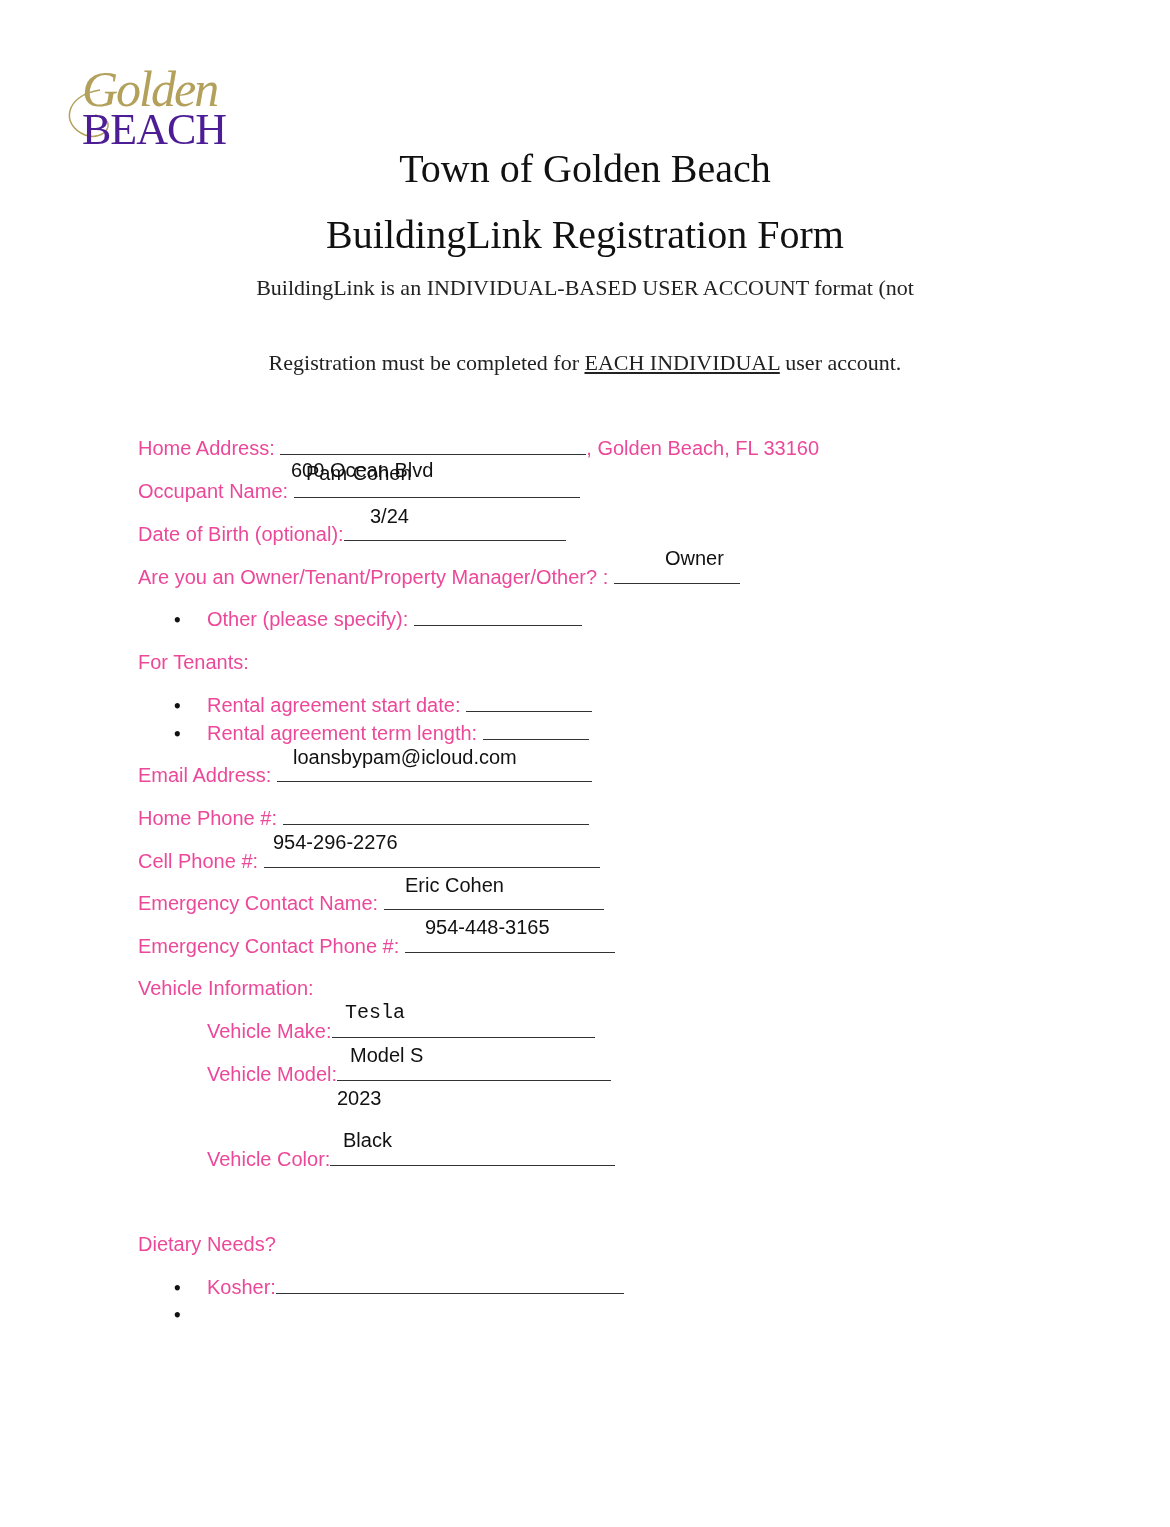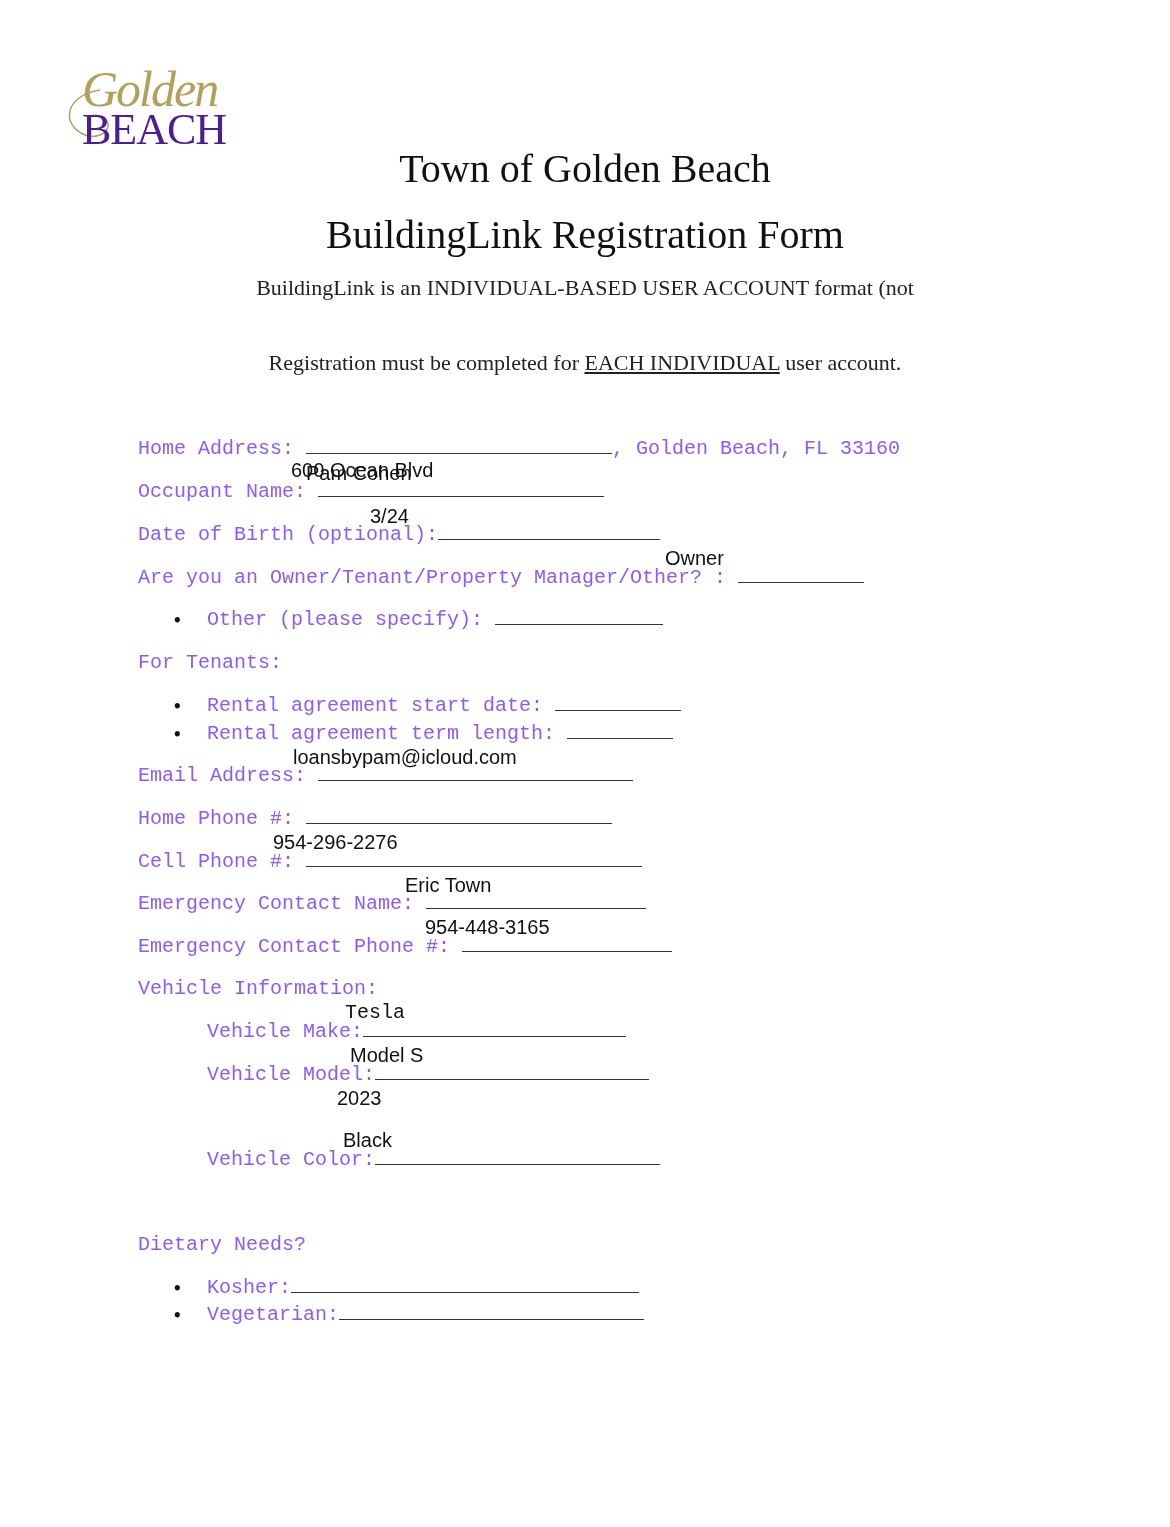--- a/index.html
+++ b/index.html
@@ -10,21 +10,21 @@
   .logo .golden { position: absolute; left: 22px; top: 0px; font-family: "Liberation Serif", serif;
                   font-style: italic; font-size: 50px; color: #b3a05a; letter-spacing: -2px; }
   .logo .beach { position: absolute; left: 22px; top: 44px; font-family: "Liberation Serif", serif;
                  font-size: 44px; color: #4c1d95; letter-spacing: -1px; }
   .logo .swash { position: absolute; left: 0; top: 20px; width: 110px; height: 70px; }
   .title { position: absolute; left: 0; width: 1170px; text-align: center;
            font-family: "Liberation Serif", serif; font-size: 40px; color: #111; }
   .intro { position: absolute; left: 0; width: 1170px; text-align: center;
            font-family: "Liberation Serif", serif; font-size: 22px; color: #222; line-height: 30px; }
   .intro u { text-decoration: underline; }
-  .row { position: absolute; font-family: Liberation Mono, monospace; font-size: 20px; color: #8b5cf6;
+  .row { position: absolute; font-family: Liberation Sans, sans-serif; font-size: 20px; color: #ec4899;
          white-space: nowrap; }
   .blank { display: inline-block; border-bottom: 1.5px solid #333; height: 16px; vertical-align: baseline; }
   .fill { position: absolute; font-family: "Liberation Sans", sans-serif; font-size: 20px; color: #111;
           white-space: nowrap; }
   .bullet { position: absolute; font-size: 18px; color: #111; }
 </style>
 </head>
 <body>
 
 <div class="page">
@@ -91,21 +91,21 @@
   </div>
 
   <div class="row" style="left:138px; top:850px;">
     <span>Cell Phone #: </span><span class="blank" style="width:336px;"></span>
   </div>
   <div class="fill" style="left:273px; top:831px;">954-296-2276</div>
 
   <div class="row" style="left:138px; top:892px;">
     <span>Emergency Contact Name: </span><span class="blank" style="width:220px;"></span>
   </div>
-  <div class="fill" style="left:405px; top:874px;">Eric Town</div>
+  <div class="fill" style="left:405px; top:874px;">Eric Cohen</div>
 
   <div class="row" style="left:138px; top:935px;">
     <span>Emergency Contact Phone #: </span><span class="blank" style="width:210px;"></span>
   </div>
   <div class="fill" style="left:425px; top:916px;">954-448-3165</div>
 
   <div class="row" style="left:138px; top:977px;">Vehicle Information:</div>
 
   <div class="row" style="left:207px; top:1020px;">
     <span>Vehicle Make:</span><span class="blank" style="width:263px;"></span>
@@ -125,17 +125,14 @@
   <div class="fill" style="left:343px; top:1129px;">Black</div>
 
   <div class="row" style="left:138px; top:1233px;">Dietary Needs?</div>
 
   <span class="bullet" style="left:172px; top:1278px;">•</span>
   <div class="row" style="left:207px; top:1276px;">
     <span>Kosher:</span><span class="blank" style="width:348px;"></span>
   </div>
 
   <span class="bullet" style="left:172px; top:1305px;">•</span>
-  <div class="row" style="left:207px; top:1303px;">
-    <span>Vegetarian:</span><span class="blank" style="width:305px;"></span>
-  </div>
 
 </div>
 
 </body></html>

